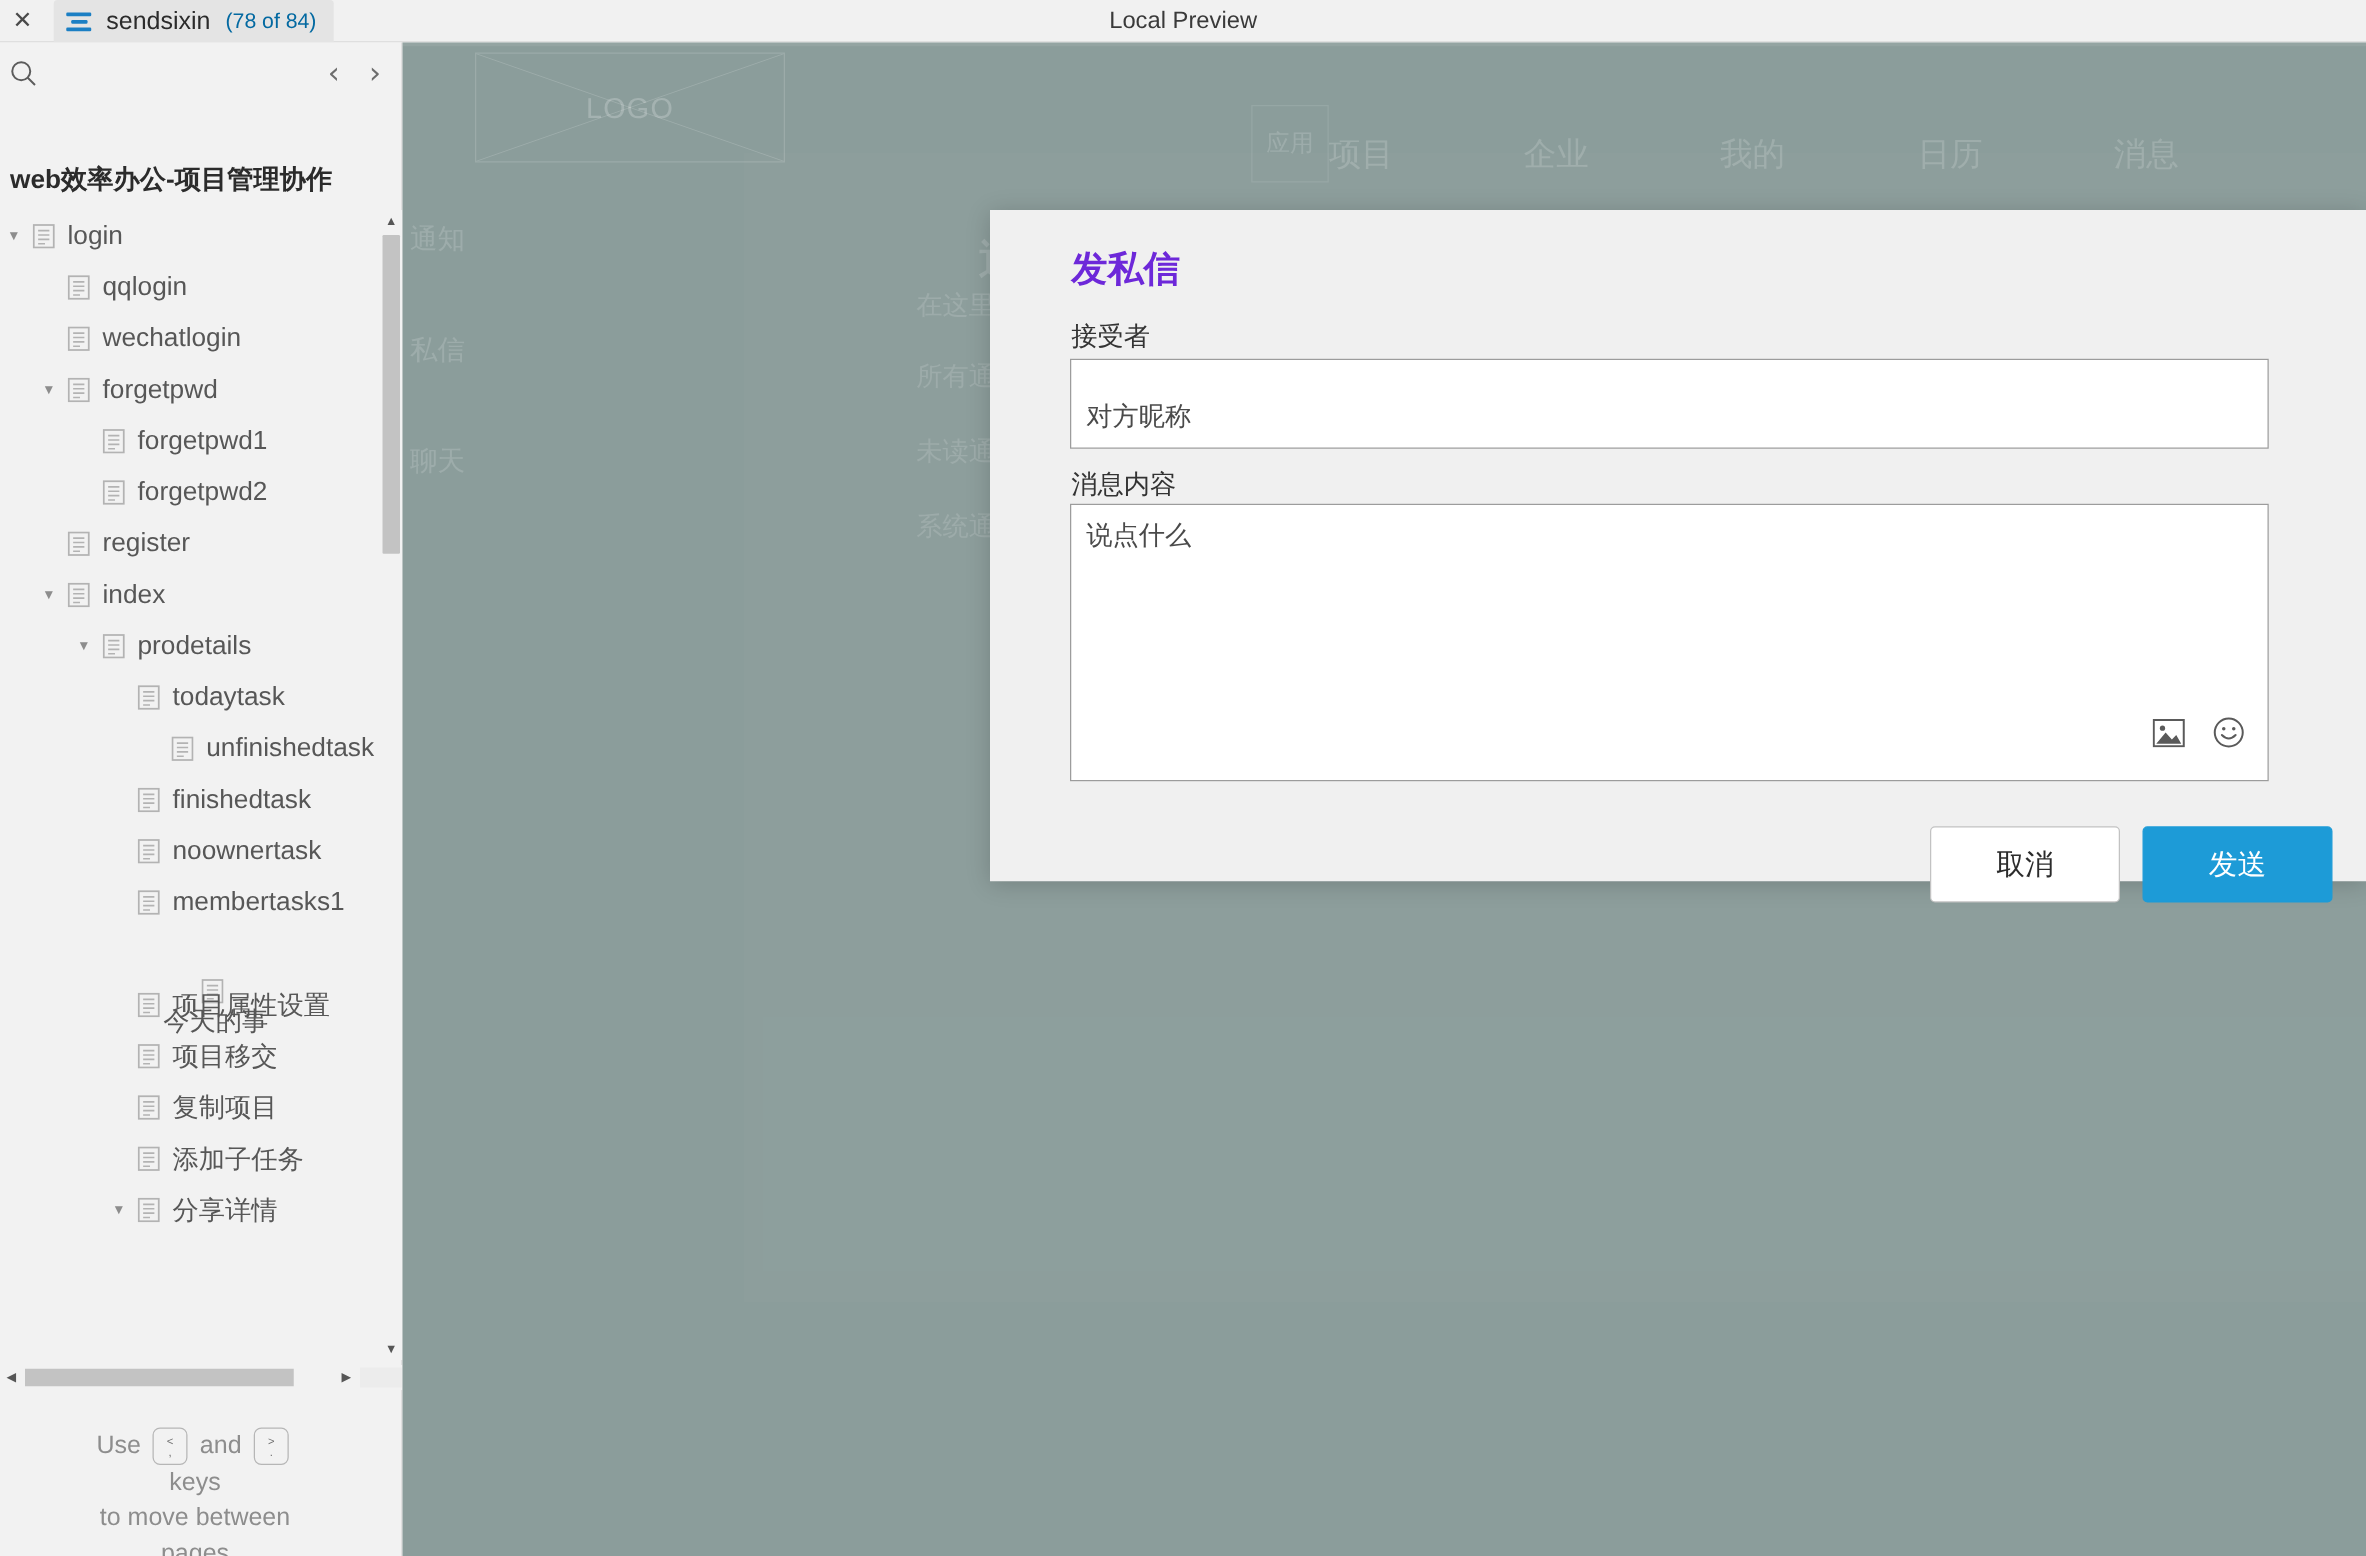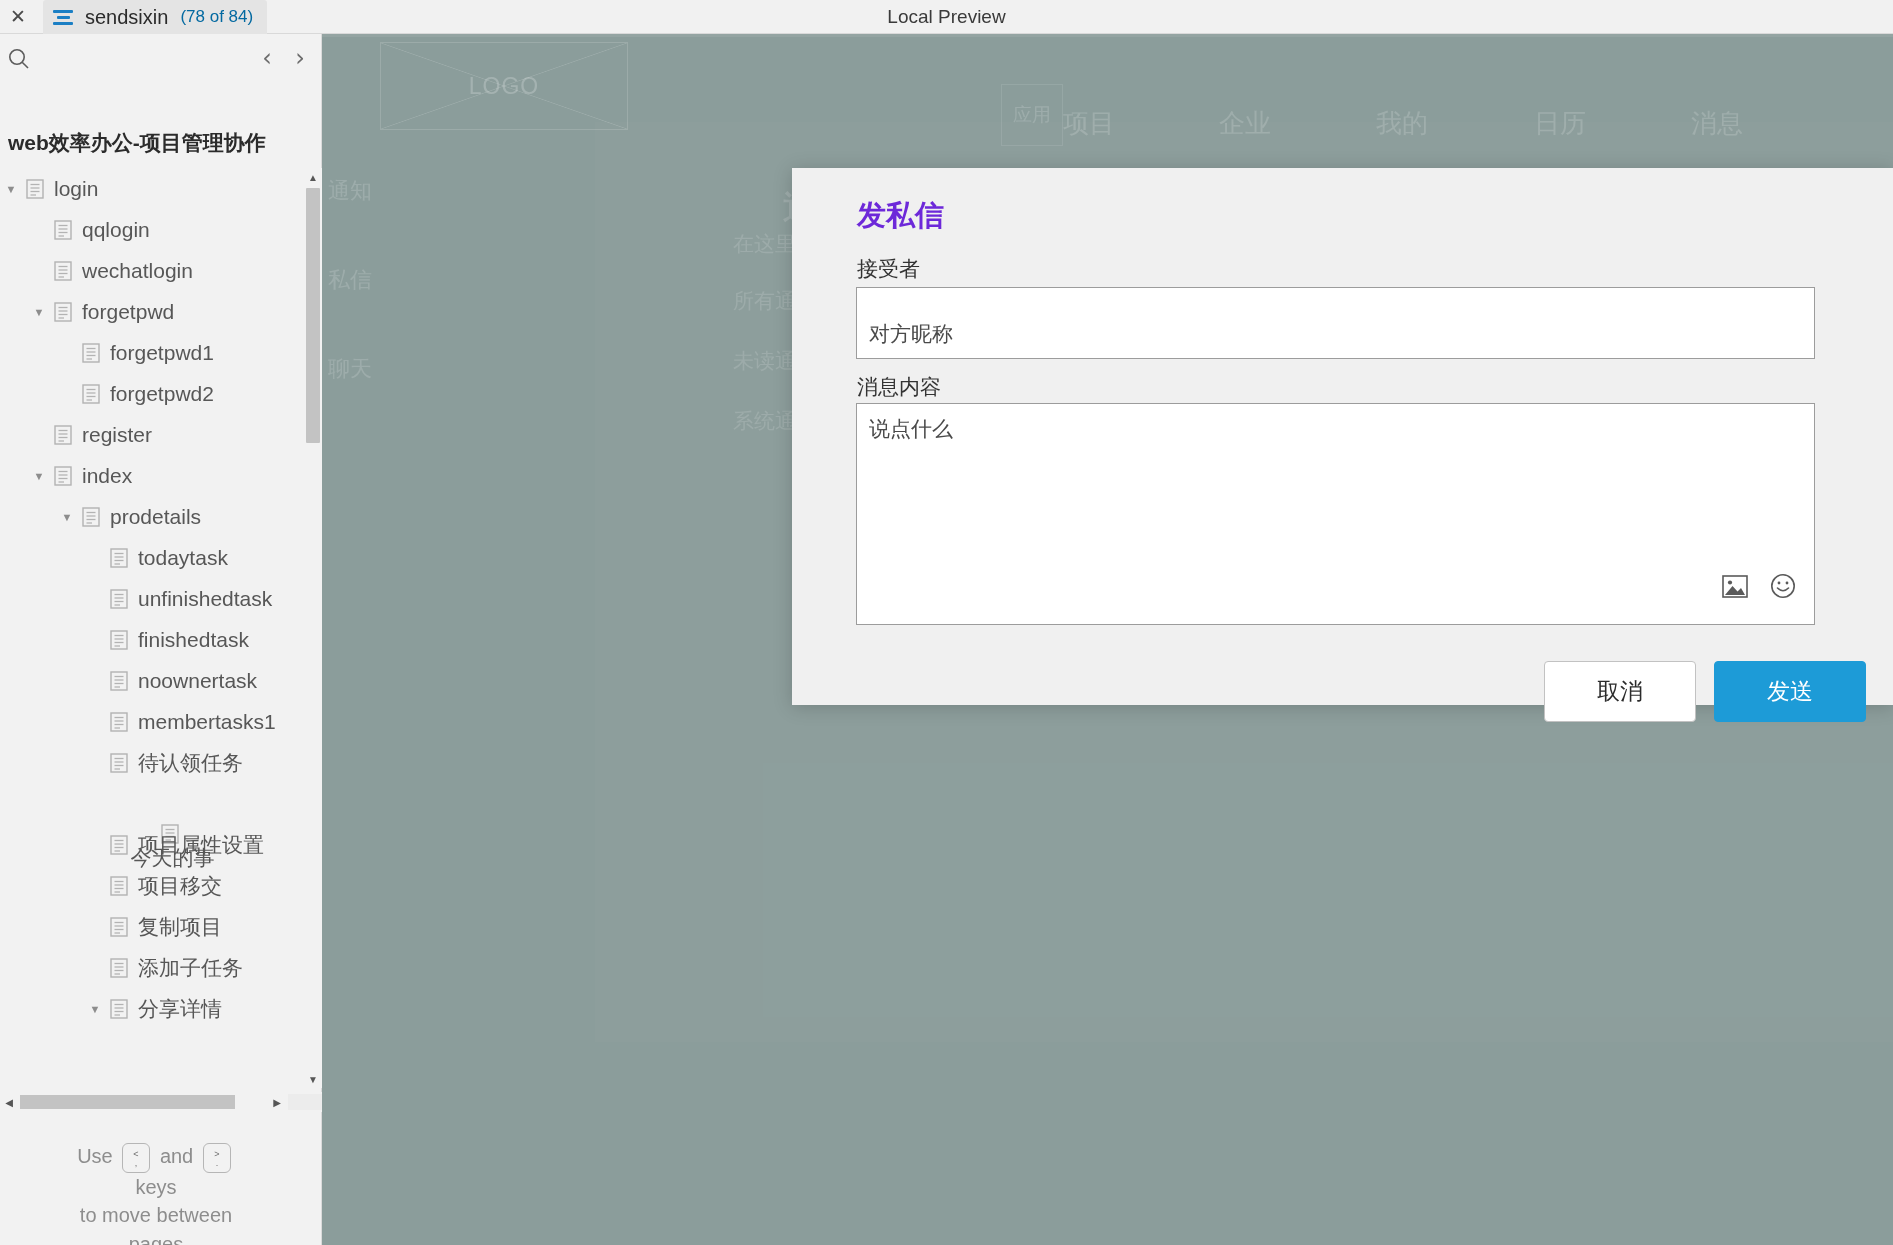--- a/index.html
+++ b/index.html
@@ -397,21 +397,21 @@
             <svg width="18" height="20" viewBox="0 0 18 20">
               <rect x="1" y="1" width="16" height="18" fill="none" stroke="#b3b3b3" stroke-width="1.4"></rect>
               <line x1="4.5" y1="5.5" x2="13.5" y2="5.5" stroke="#b3b3b3" stroke-width="1.3"></line>
               <line x1="4.5" y1="9" x2="13.5" y2="9" stroke="#b3b3b3" stroke-width="1.3"></line>
               <line x1="4.5" y1="12.5" x2="13.5" y2="12.5" stroke="#b3b3b3" stroke-width="1.3"></line>
               <line x1="4.5" y1="16" x2="10" y2="16" stroke="#b3b3b3" stroke-width="1.3"></line>
             </svg>
           </span>
           <span class="tree-label">todaytask</span>
         </div>
-        <div class="tree-row" style="padding-left: 84px;">
+        <div class="tree-row" style="padding-left: 111px;">
           <span class="caret empty"></span>
           <span class="pg-icon">
             <svg width="18" height="20" viewBox="0 0 18 20">
               <rect x="1" y="1" width="16" height="18" fill="none" stroke="#b3b3b3" stroke-width="1.4"></rect>
               <line x1="4.5" y1="5.5" x2="13.5" y2="5.5" stroke="#b3b3b3" stroke-width="1.3"></line>
               <line x1="4.5" y1="9" x2="13.5" y2="9" stroke="#b3b3b3" stroke-width="1.3"></line>
               <line x1="4.5" y1="12.5" x2="13.5" y2="12.5" stroke="#b3b3b3" stroke-width="1.3"></line>
               <line x1="4.5" y1="16" x2="10" y2="16" stroke="#b3b3b3" stroke-width="1.3"></line>
             </svg>
           </span>
@@ -448,33 +448,20 @@
           <span class="pg-icon">
             <svg width="18" height="20" viewBox="0 0 18 20">
               <rect x="1" y="1" width="16" height="18" fill="none" stroke="#b3b3b3" stroke-width="1.4"></rect>
               <line x1="4.5" y1="5.5" x2="13.5" y2="5.5" stroke="#b3b3b3" stroke-width="1.3"></line>
               <line x1="4.5" y1="9" x2="13.5" y2="9" stroke="#b3b3b3" stroke-width="1.3"></line>
               <line x1="4.5" y1="12.5" x2="13.5" y2="12.5" stroke="#b3b3b3" stroke-width="1.3"></line>
               <line x1="4.5" y1="16" x2="10" y2="16" stroke="#b3b3b3" stroke-width="1.3"></line>
             </svg>
           </span>
           <span class="tree-label">membertasks1</span>
-        </div>
-        <div class="tree-row" style="padding-left: 84px;">
-          <span class="caret empty"></span>
-          <span class="pg-icon">
-            <svg width="18" height="20" viewBox="0 0 18 20">
-              <rect x="1" y="1" width="16" height="18" fill="none" stroke="#b3b3b3" stroke-width="1.4"></rect>
-              <line x1="4.5" y1="5.5" x2="13.5" y2="5.5" stroke="#b3b3b3" stroke-width="1.3"></line>
-              <line x1="4.5" y1="9" x2="13.5" y2="9" stroke="#b3b3b3" stroke-width="1.3"></line>
-              <line x1="4.5" y1="12.5" x2="13.5" y2="12.5" stroke="#b3b3b3" stroke-width="1.3"></line>
-              <line x1="4.5" y1="16" x2="10" y2="16" stroke="#b3b3b3" stroke-width="1.3"></line>
-            </svg>
-          </span>
-          <span class="tree-label">待认领任务</span>
         </div>
         <div class="tree-row" style="padding-left: 36px; flex-direction: column;">
           <span class="caret empty"></span>
           <span class="pg-icon">
             <svg width="18" height="20" viewBox="0 0 18 20">
               <rect x="1" y="1" width="16" height="18" fill="none" stroke="#b3b3b3" stroke-width="1.4"></rect>
               <line x1="4.5" y1="5.5" x2="13.5" y2="5.5" stroke="#b3b3b3" stroke-width="1.3"></line>
               <line x1="4.5" y1="9" x2="13.5" y2="9" stroke="#b3b3b3" stroke-width="1.3"></line>
               <line x1="4.5" y1="12.5" x2="13.5" y2="12.5" stroke="#b3b3b3" stroke-width="1.3"></line>
               <line x1="4.5" y1="16" x2="10" y2="16" stroke="#b3b3b3" stroke-width="1.3"></line>

